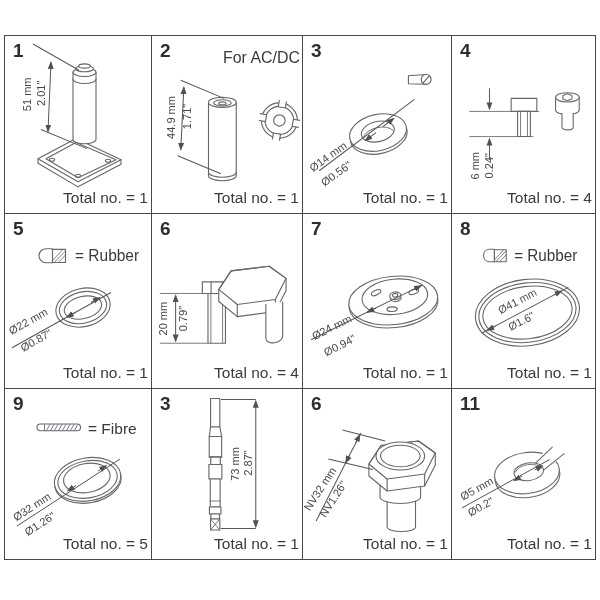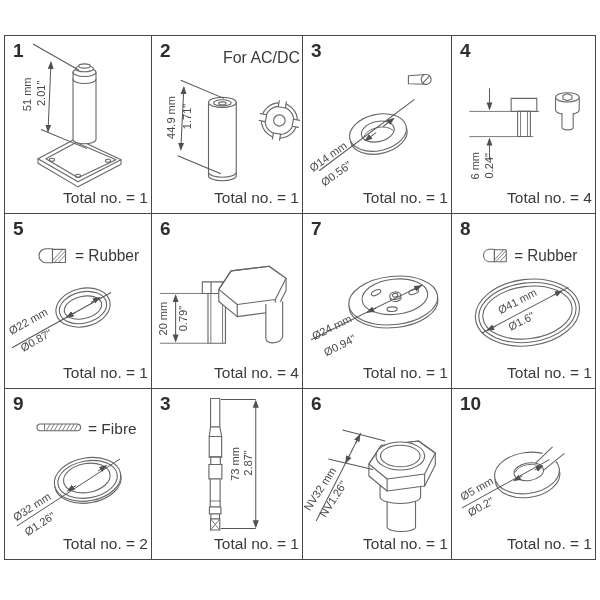--- a/index.html
+++ b/index.html
@@ -242,21 +242,21 @@
         <ellipse class="lnf" cx="82.5" cy="90.5" rx="33.5" ry="21.5"></ellipse>
         <ellipse class="ln" cx="82.5" cy="90.5" rx="30" ry="18.5"></ellipse>
         <ellipse class="lnf" cx="82" cy="89" rx="23.5" ry="14.5"></ellipse>
       </g>
       <path class="dim" d="M12,137 L115,70"></path>
       <path class="dim" d="M71,96.5 L62.8,101.8" marker-end="url(#arw)"></path>
       <path class="dim" d="M93,82 L101.2,76.7" marker-end="url(#arw)"></path>
       <text class="dtx" x="29" y="121" text-anchor="middle" transform="rotate(-33 29 121)">Ø32 mm</text>
       <text class="dtx" x="37" y="138" text-anchor="middle" transform="rotate(-33 37 138)">Ø1.26"</text>
     </svg>
-    <div class="total">Total no. = 2</div>
+    <div class="total">Total no. = 5</div>
   </div>
 
   <div class="cell">
     <div class="num">3</div>
     <svg class="draw" viewBox="0 0 146 170" preserveAspectRatio="none">
       <rect class="lnf" x="57" y="9.5" width="9" height="28.5"></rect>
       <path class="lnf" d="M57,38 L55.7,47.5 H67.8 L66,38 Z"></path>
       <rect class="lnf" x="55.7" y="47.5" width="12.1" height="20.5"></rect>
       <rect class="lnf" x="57.2" y="68" width="9.3" height="7.5"></rect>
       <path class="ln" d="M55.7,68 H68 M55.7,75.5 H68"></path>
@@ -290,21 +290,21 @@
       <path class="dim" d="M13,132 L57,44"></path>
       <path class="dim" d="M52,54 L56.1,45.8" marker-end="url(#arw)"></path>
       <path class="dim" d="M46,66 L42.2,73.7" marker-end="url(#arw)"></path>
       <text class="dtx" x="20" y="102" text-anchor="middle" transform="rotate(-57 20 102)">NV32 mm</text>
       <text class="dtx" x="33" y="112" text-anchor="middle" transform="rotate(-57 33 112)">NV1.26"</text>
     </svg>
     <div class="total">Total no. = 1</div>
   </div>
 
   <div class="cell">
-    <div class="num">10</div>
+    <div class="num">11</div>
     <svg class="draw" viewBox="0 0 145 170" preserveAspectRatio="none">
       <g transform="rotate(-8 76 84)">
         <ellipse class="ln" cx="76" cy="88" rx="33" ry="20.5"></ellipse>
         <ellipse class="lnf" cx="76" cy="84" rx="33" ry="20.5"></ellipse>
         <polygon points="80,78 103,60 118,70 90,87" fill="#fff" stroke="none"></polygon>
         <path class="ln" d="M81,79 L105,62 M89,86 L116,70"></path>
         <ellipse class="lnf" cx="78" cy="83" rx="15" ry="8.8"></ellipse>
         <path class="ln thin" d="M64.5,81.5 a14,7.8 0 0,1 27,0"></path>
       </g>
       <path class="dim" d="M10,119 L99,70.5"></path>

